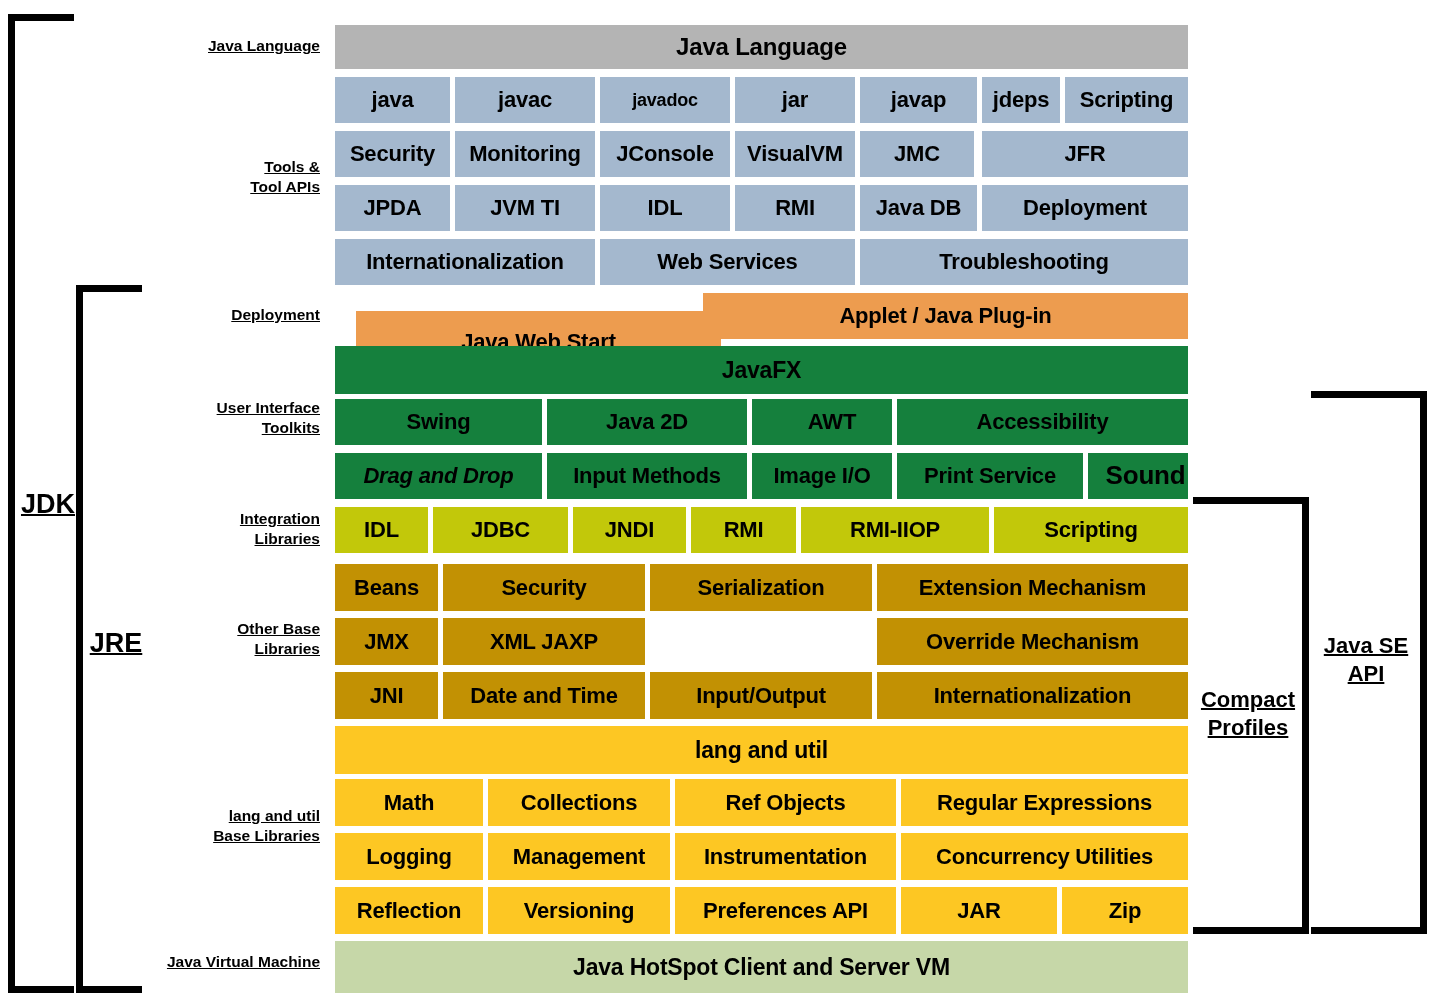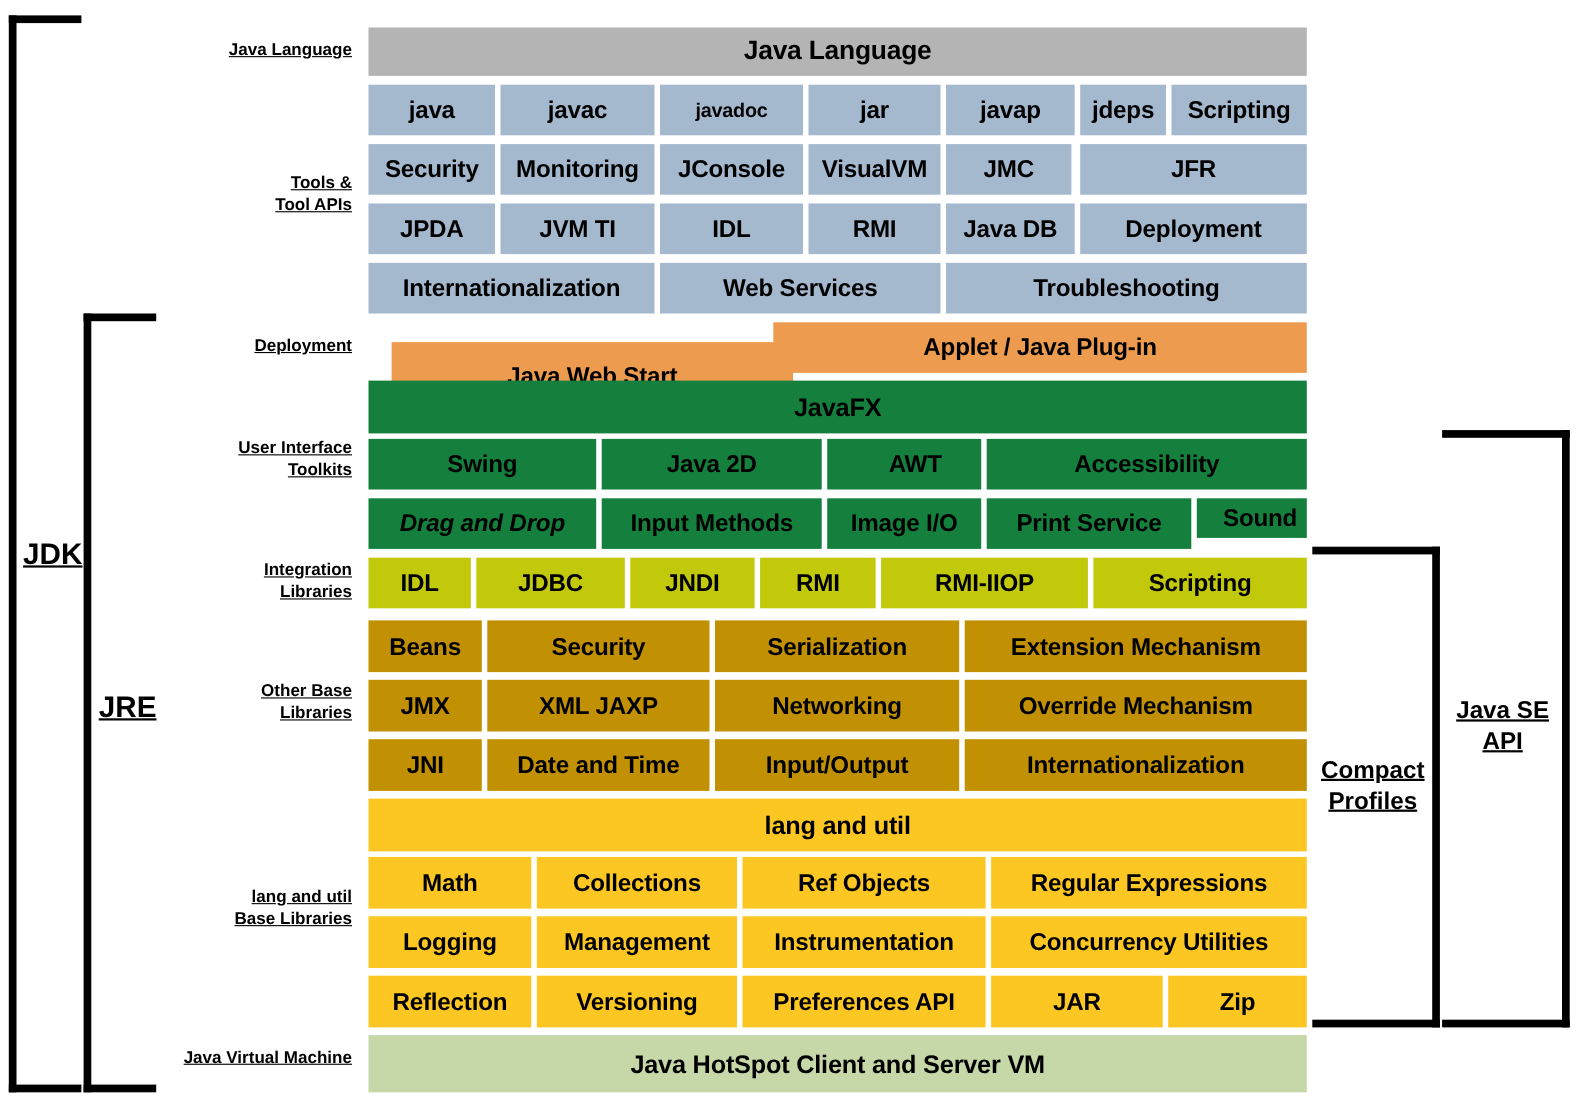--- a/index.html
+++ b/index.html
@@ -144,37 +144,36 @@
 
   <div class="cell c-orange" style="left:335px; top:399px; width:207px; height:46px; font-size:22px;">Swing</div>
   <div class="cell c-orange" style="left:547px; top:399px; width:200px; height:46px; font-size:22px;">Java 2D</div>
   <div class="cell c-orange" style="left:752px; top:399px; width:140px; height:46px; font-size:22px;padding-left:20px;">AWT</div>
   <div class="cell c-orange" style="left:897px; top:399px; width:291px; height:46px; font-size:22px;">Accessibility</div>
 
   <div class="cell c-orange" style="left:335px; top:453px; width:207px; height:46px; font-size:22px;font-style:italic;">Drag and Drop</div>
   <div class="cell c-orange" style="left:547px; top:453px; width:200px; height:46px; font-size:22px;">Input Methods</div>
   <div class="cell c-orange" style="left:752px; top:453px; width:140px; height:46px; font-size:22px;">Image I/O</div>
   <div class="cell c-orange" style="left:897px; top:453px; width:186px; height:46px; font-size:22px;">Print Service</div>
-  <div class="cell c-orange" style="left:1088px; top:453px; width:100px; height:36px; font-size:22px;padding-left:15px;">Sound</div>
+  <div class="cell c-orange" style="left:1088px; top:453px; width:100px; height:46px; font-size:26px;padding-left:15px;">Sound</div>
 
   <div class="cell c-olive" style="left:335px; top:507px; width:93px;  height:46px; font-size:22px;">IDL</div>
   <div class="cell c-olive" style="left:433px; top:507px; width:135px; height:46px; font-size:22px;">JDBC</div>
   <div class="cell c-olive" style="left:573px; top:507px; width:113px; height:46px; font-size:22px;">JNDI</div>
   <div class="cell c-olive" style="left:691px; top:507px; width:105px; height:46px; font-size:22px;">RMI</div>
   <div class="cell c-olive" style="left:801px; top:507px; width:188px; height:46px; font-size:22px;">RMI-IIOP</div>
   <div class="cell c-olive" style="left:994px; top:507px; width:194px; height:46px; font-size:22px;">Scripting</div>
 
   <div class="cell c-gold" style="left:335px; top:564px; width:103px; height:47px; font-size:22px;">Beans</div>
   <div class="cell c-gold" style="left:443px; top:564px; width:202px; height:47px; font-size:22px;">Security</div>
   <div class="cell c-gold" style="left:650px; top:564px; width:222px; height:47px; font-size:22px;text-align:center;">Serialization</div>
   <div class="cell c-gold" style="left:877px; top:564px; width:311px; height:47px; font-size:22px;">Extension Mechanism</div>
 
   <div class="cell c-gold" style="left:335px; top:618px; width:103px; height:47px; font-size:22px;">JMX</div>
   <div class="cell c-gold" style="left:443px; top:618px; width:202px; height:47px; font-size:22px;">XML JAXP</div>
-  <div class="cell c-gold" style="left:650px; top:618px; width:222px; height:47px; font-size:22px;">Networking</div>
   <div class="cell c-gold" style="left:877px; top:618px; width:311px; height:47px; font-size:22px;">Override Mechanism</div>
 
   <div class="cell c-gold" style="left:335px; top:672px; width:103px; height:47px; font-size:22px;">JNI</div>
   <div class="cell c-gold" style="left:443px; top:672px; width:202px; height:47px; font-size:22px;">Date and Time</div>
   <div class="cell c-gold" style="left:650px; top:672px; width:222px; height:47px; font-size:22px;">Input/Output</div>
   <div class="cell c-gold" style="left:877px; top:672px; width:311px; height:47px; font-size:22px;">Internationalization</div>
 
   <div class="cell c-yellow" style="left:335px; top:726px; width:853px; height:48px; font-size:23px;">lang and util</div>
 
   <div class="cell c-yellow" style="left:335px; top:779px; width:148px; height:47px; font-size:22px;">Math</div>

